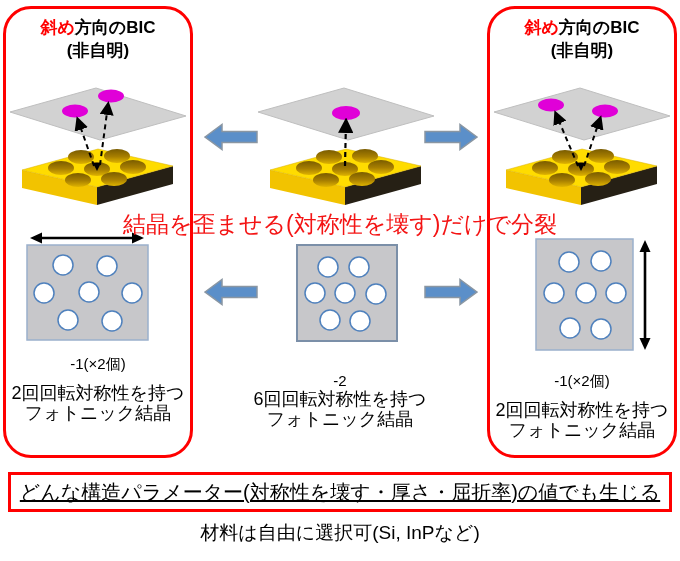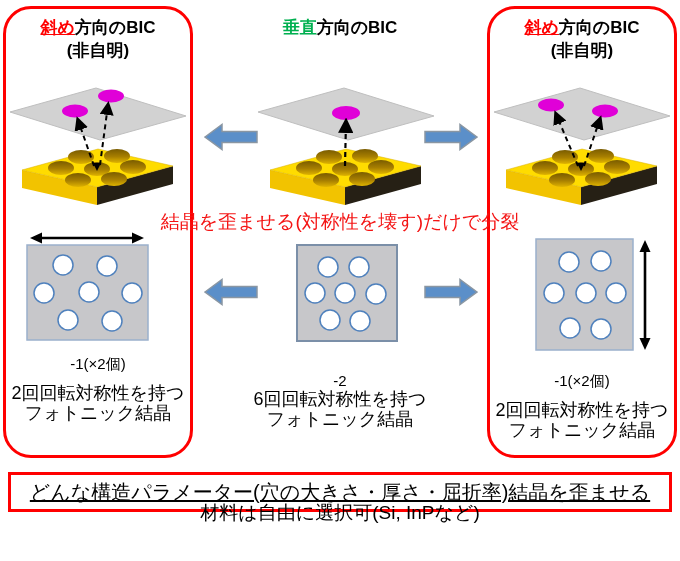--- a/index.html
+++ b/index.html
@@ -1,23 +1,23 @@
 <!DOCTYPE html>
 <html><head>
 <meta charset="utf-8">
 <style>
   html,body{margin:0;padding:0;background:#fff;}
   .canvas{position:relative;width:680px;height:561px;background:#ffffff;
           font-family:"Liberation Sans","DejaVu Sans",sans-serif;color:#000;overflow:hidden;}
   .abs{position:absolute;}
   .redbox{border:3px solid #ff0000;border-radius:28px;box-sizing:border-box;background:transparent;}
   .hdr{font-size:17px;font-weight:bold;line-height:23px;text-align:center;white-space:nowrap;}
-  .hl-red{color:#ff0000;text-decoration:underline;}
+  .hl-red{color:#ff0000;}
   .hl-green{color:#00b050;}
-  .note-red{width:680px;text-align:center;font-size:19px;color:#f41414;z-index:5;white-space:nowrap;}
+  .note-red{width:680px;text-align:center;font-size:23px;color:#f41414;z-index:5;white-space:nowrap;}
   .coltext{text-align:center;}
   .topo-label{font-size:15px;font-weight:bold;}
   .topo-val{font-size:15px;font-weight:normal;}
   .desc{font-size:18px;line-height:20px;}
   .bottombox{border:3px solid #ff0000;box-sizing:border-box;display:flex;align-items:center;justify-content:center;}
   .bottombox span{font-size:20px;text-decoration:underline;white-space:nowrap;}
   .material{width:680px;text-align:center;font-size:19px;}
   svg{display:block;}
 </style>
 </head>
@@ -54,21 +54,20 @@
   </svg>
 
   <div class="abs redbox" style="left:3px;top:6px;width:190px;height:452px;"></div>
   <div class="abs redbox" style="left:487px;top:6px;width:190px;height:452px;"></div>
 
   <div class="abs hdr" style="left:5px;top:16px;width:186px;">
     <div><span class="hl-red">斜め</span><span>方向のBIC</span></div>
     <div>(非自明)</div>
   </div>
   <div class="abs hdr" style="left:245px;top:16px;width:190px;">
-    <div><span class="hl-green">垂直</span><span>方向のBIC</span></div>
   </div>
   <div class="abs hdr" style="left:489px;top:16px;width:186px;">
     <div><span class="hl-red">斜め</span><span>方向のBIC</span></div>
     <div>(非自明)</div>
   </div>
 
   <svg class="abs" style="left:8px;top:86px;" width="180" height="124" viewBox="0 0 180 124">
     <use href="#planeShape"></use>
     <ellipse cx="67" cy="25" rx="13" ry="6.5" fill="#e000d8"></ellipse>
     <ellipse cx="103" cy="10" rx="13" ry="6.5" fill="#e000d8"></ellipse>
@@ -171,18 +170,18 @@
     <div class="desc">フォトニック結晶</div>
   </div>
   <div class="abs coltext" style="left:489px;top:349px;width:186px;">
     <div class="topo-label">&nbsp;</div>
     <div class="topo-val" style="margin-top:6px;">-1(×2個)</div>
     <div class="desc" style="margin-top:9px;">2回回転対称性を持つ</div>
     <div class="desc">フォトニック結晶</div>
   </div>
 
   <div class="abs bottombox" style="left:8px;top:472px;width:664px;height:40px;">
-    <span>どんな構造パラメーター(穴の大きさ・厚さ・屈折率)結晶を歪ませる</span>
+    <span>どんな構造パラメーター(対称性を壊す・厚さ・屈折率)の値でも生じる</span>
   </div>
 
-  <div class="abs material" style="left:0;top:500px;">材料は自由に選択可(Si, InPなど)</div>
+  <div class="abs material" style="left:0;top:520px;">材料は自由に選択可(Si, InPなど)</div>
 
 </div>
 
 </body></html>

